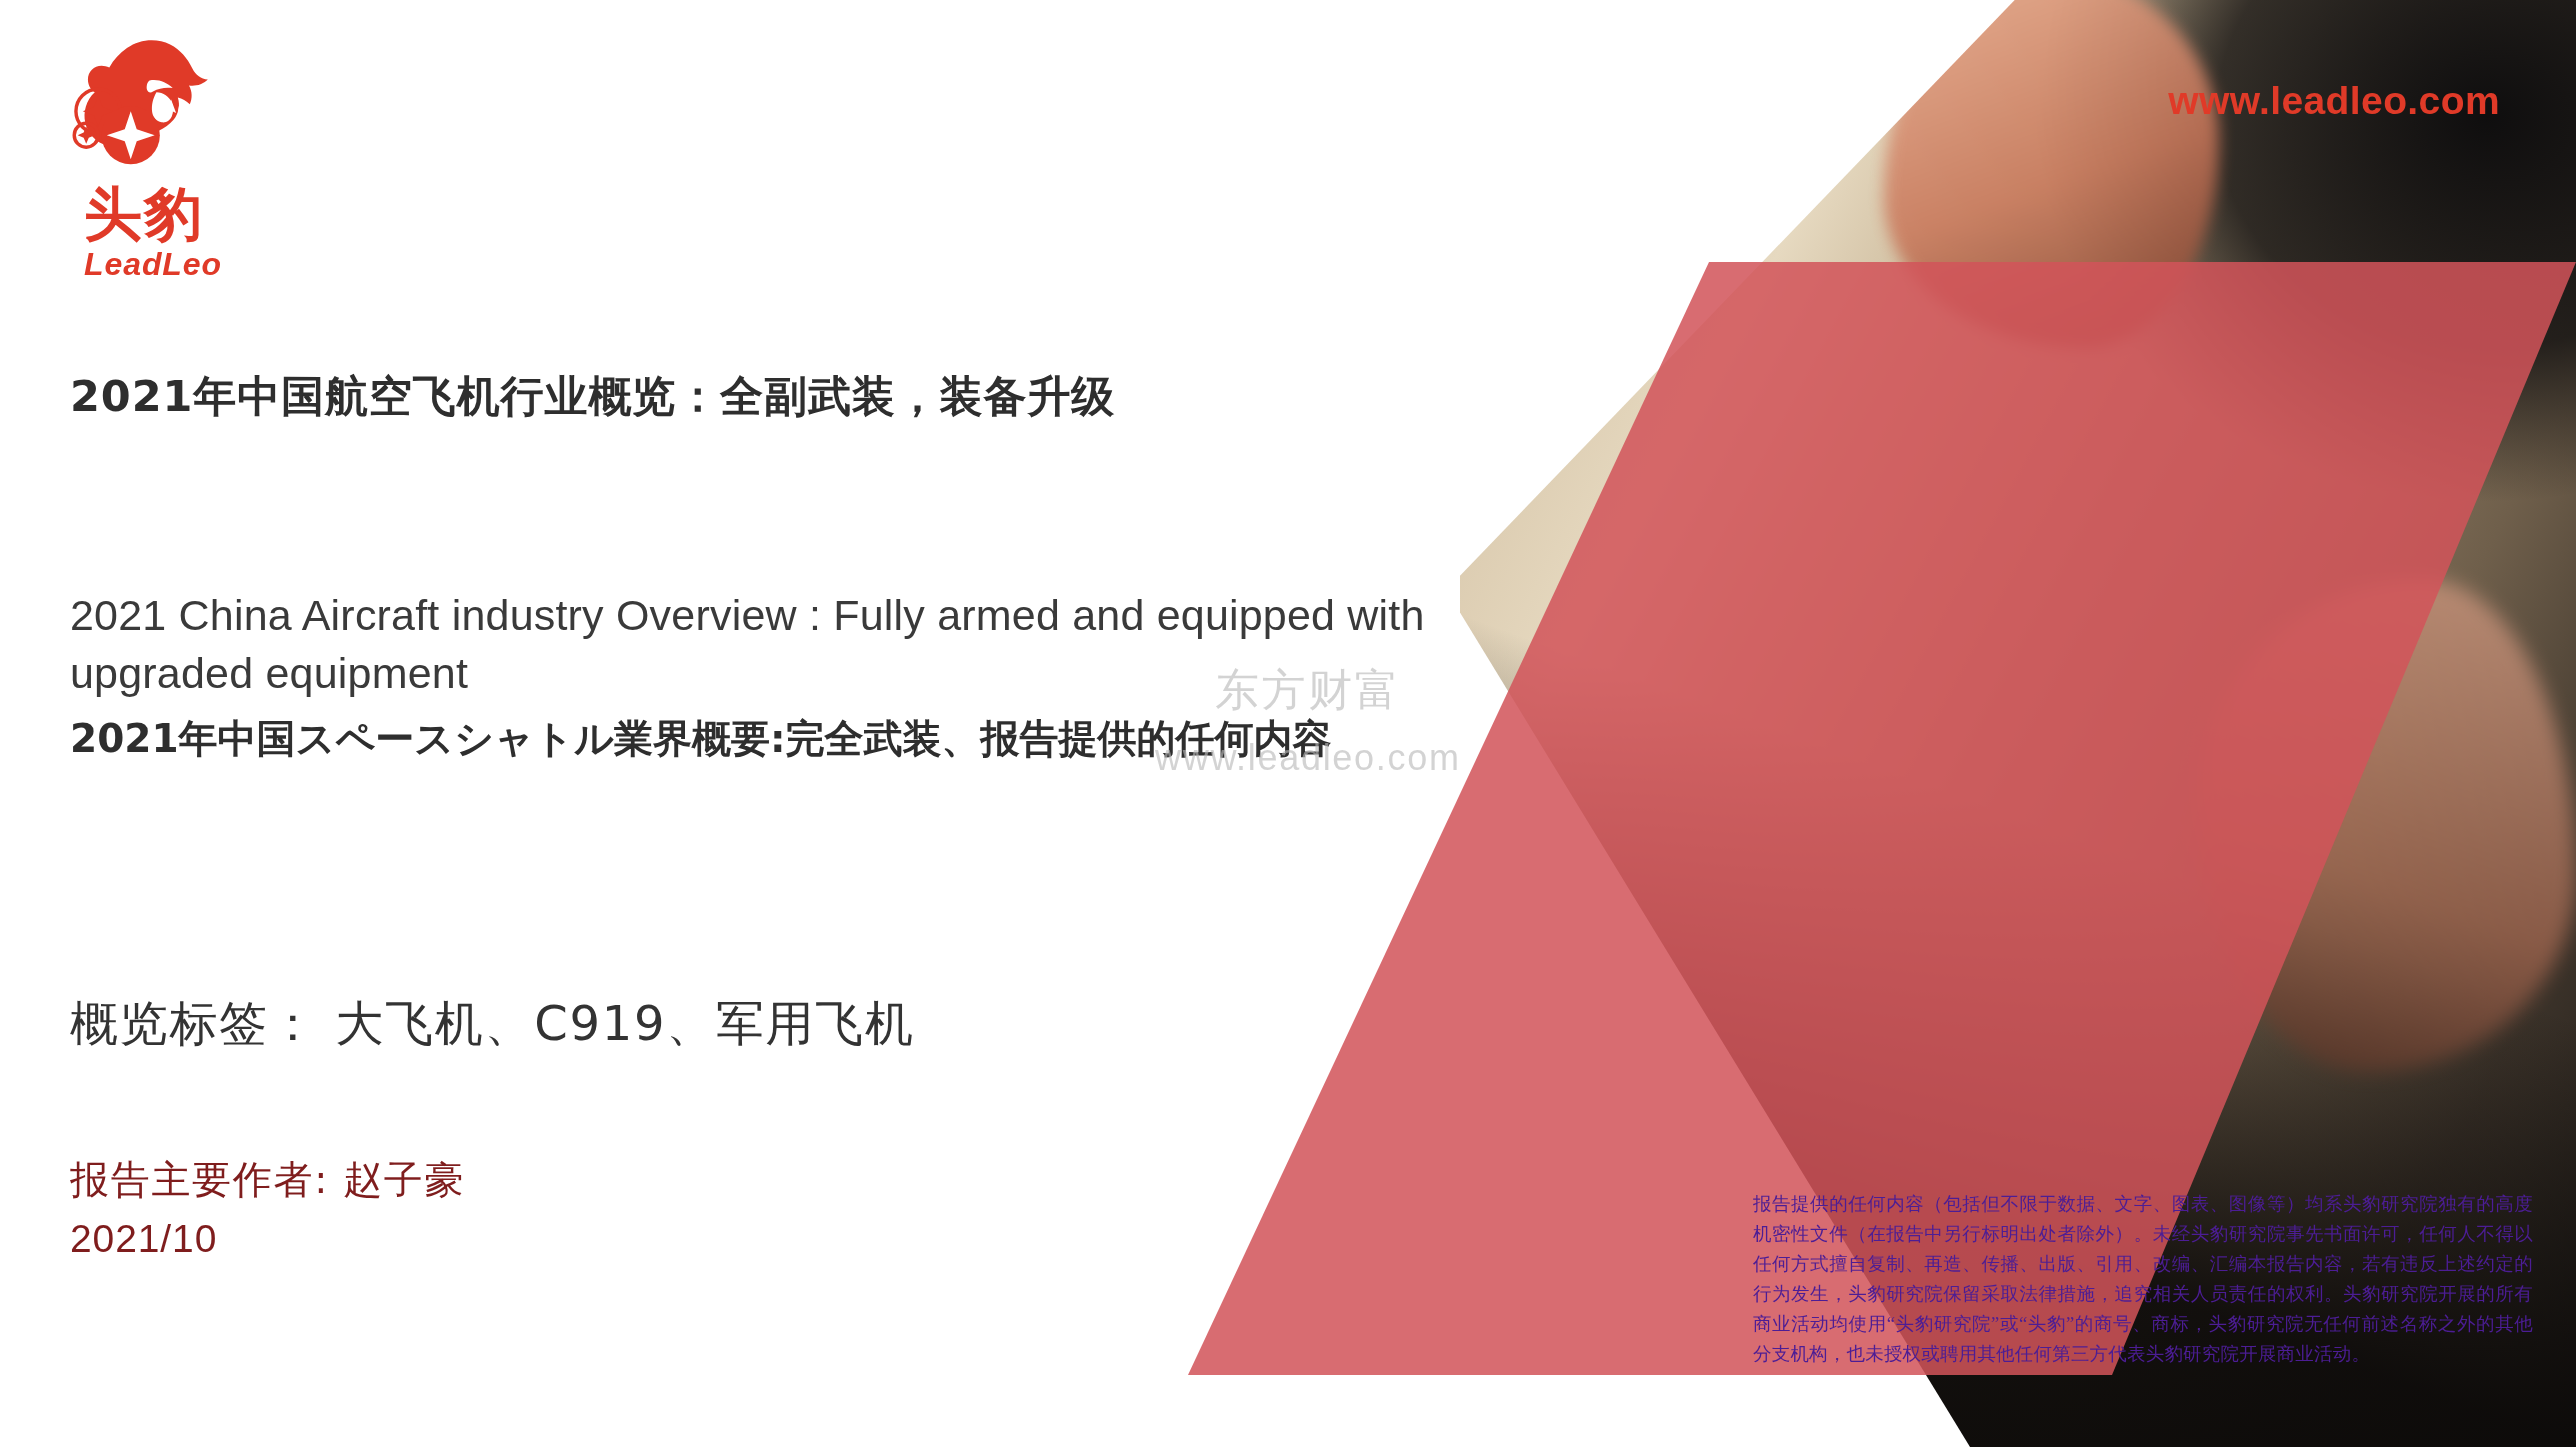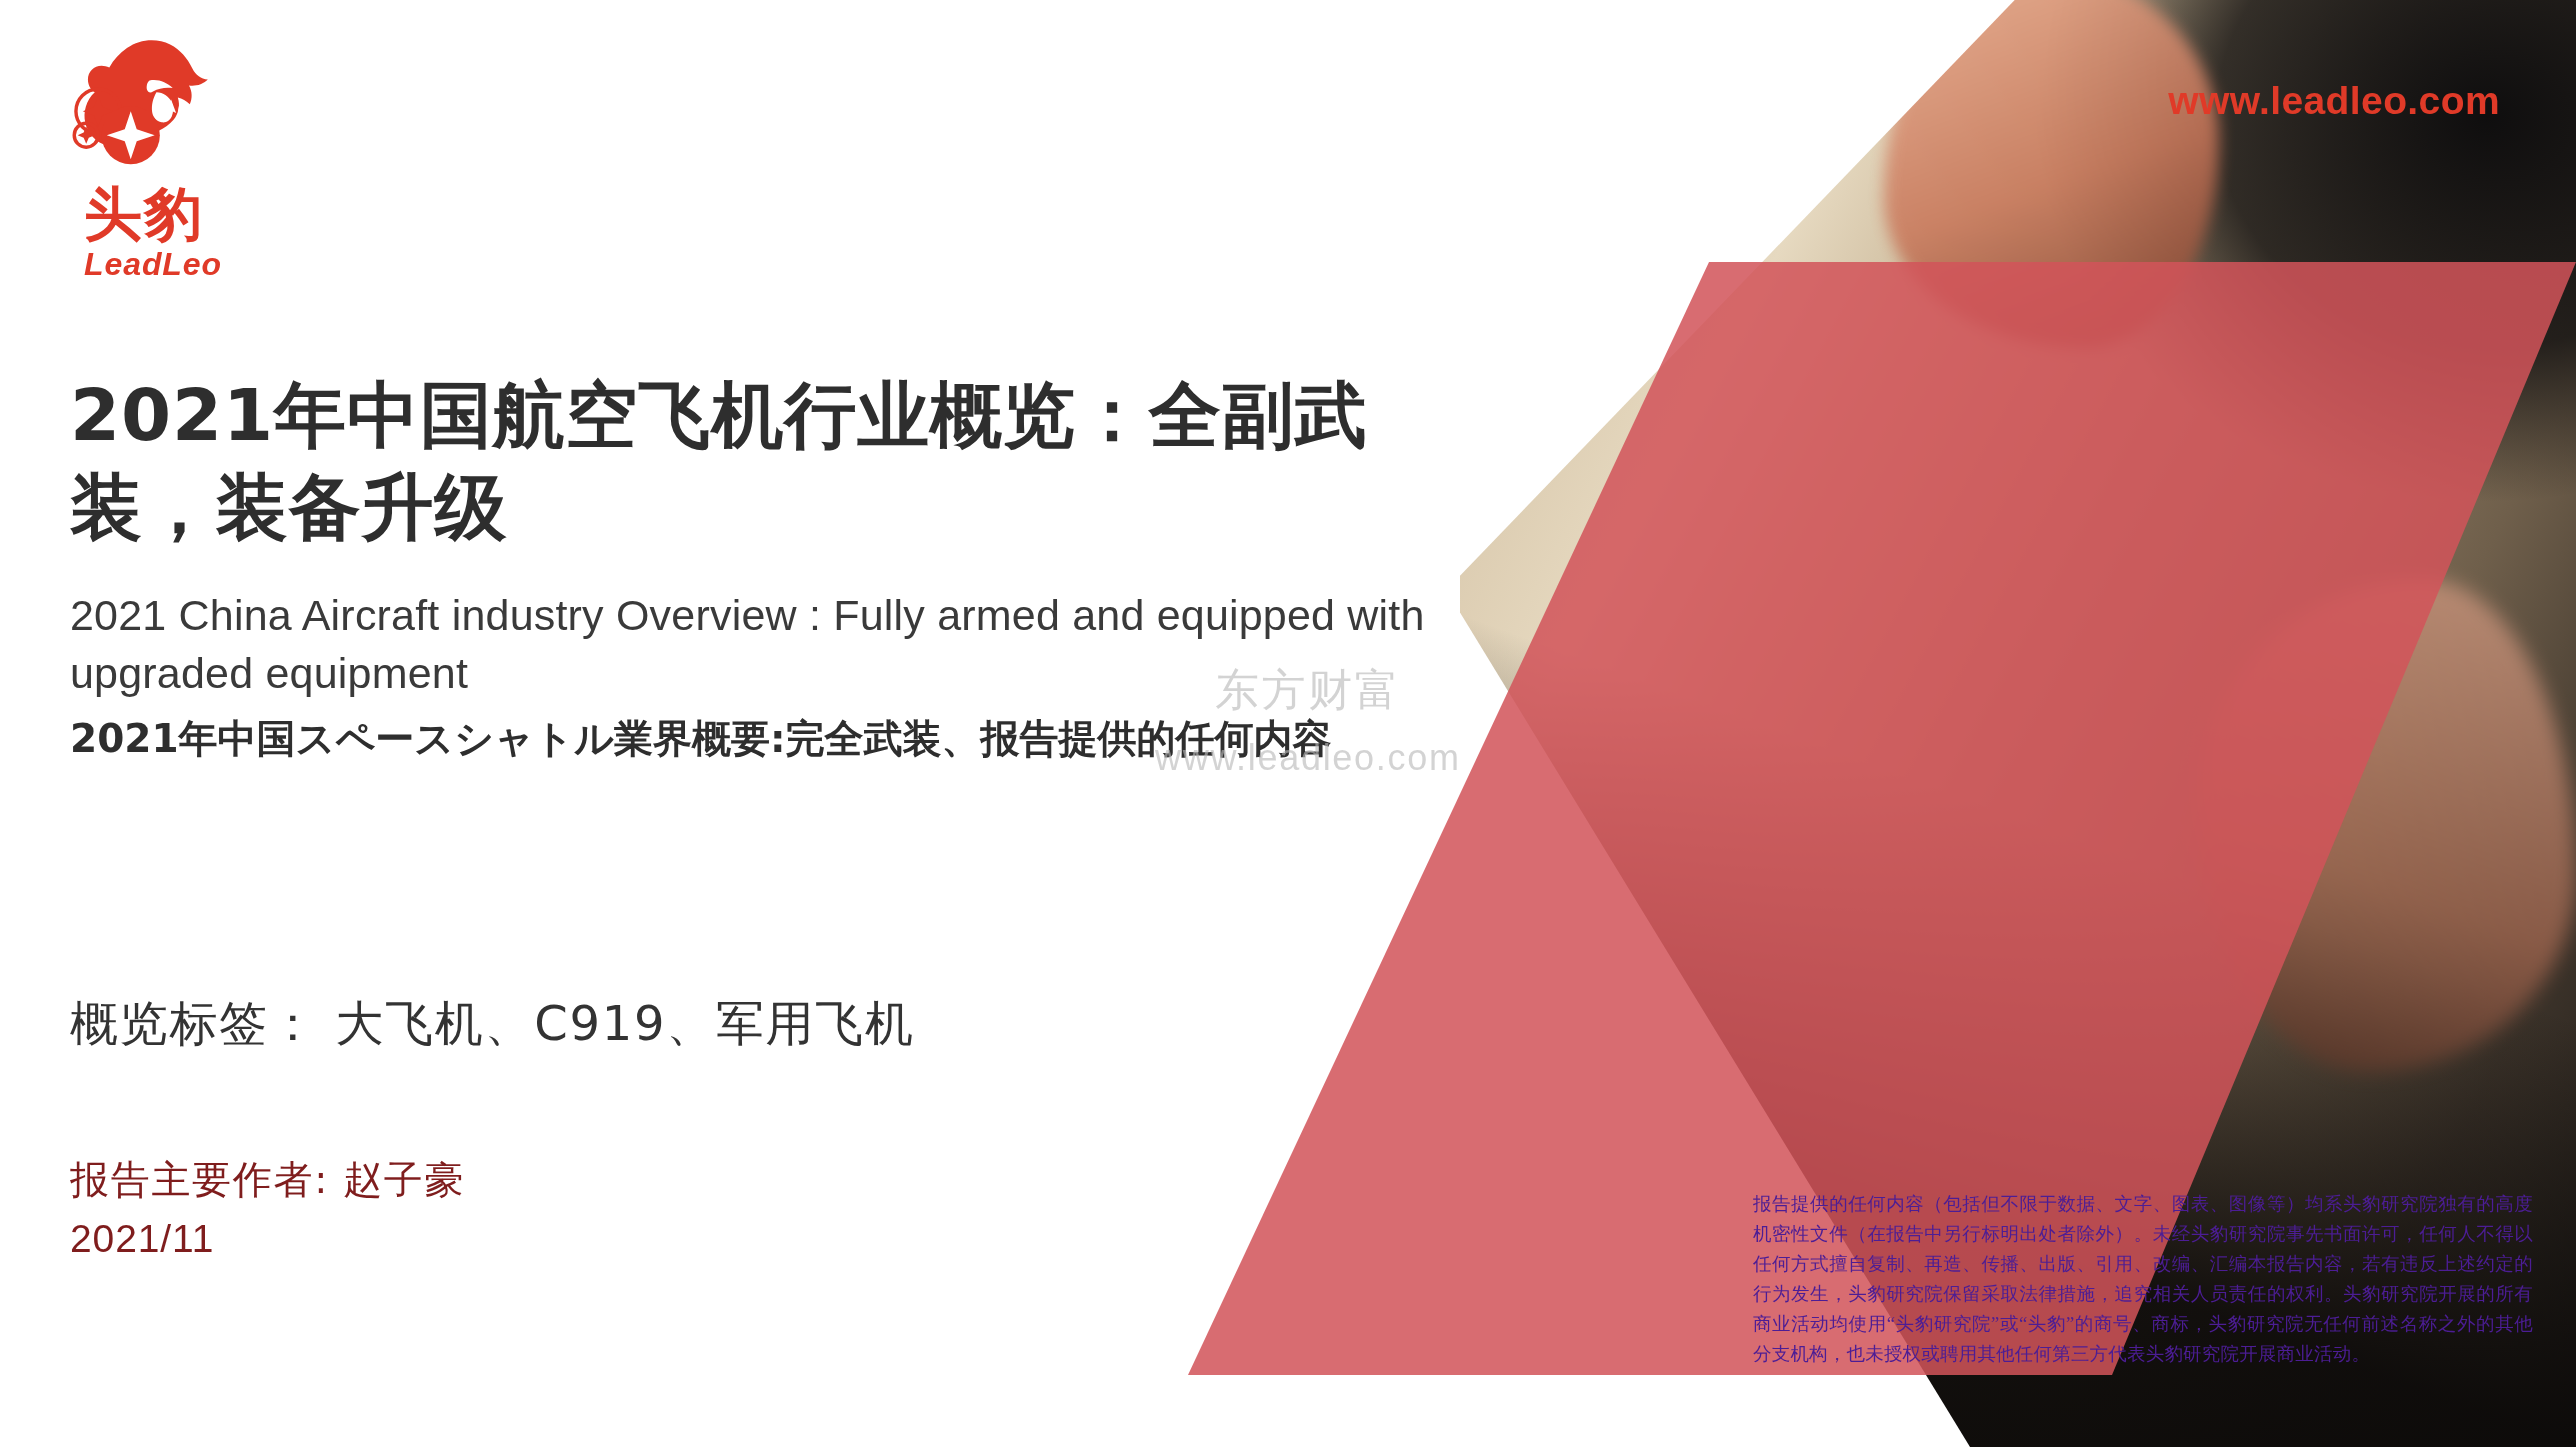--- a/index.html
+++ b/index.html
@@ -56,21 +56,21 @@
   .logo-cn{font-size:58px;font-weight:bold;color:#e03a28;line-height:1;letter-spacing:1.7px;
     font-family:"DejaVu Sans",sans-serif;}
   .logo-en{font-size:32px;font-weight:bold;font-style:italic;color:#e03a28;
     letter-spacing:0.9px;line-height:1;margin-top:5.2px;}
   #site-url{position:absolute;right:76px;top:79px;font-size:39px;font-weight:bold;
     color:#e03a28;letter-spacing:0.4px;}
 
   
   #title{position:absolute;left:70px;top:369px;width:1408px;
     font-family:"DejaVu Sans",sans-serif;
-    font-size:72px;font-weight:bold;color:#2e2e2e;line-height:1.28;letter-spacing:0.9px;}
+    font-size:43px;font-weight:bold;color:#2e2e2e;line-height:1.28;letter-spacing:0.9px;}
   #sub-en{position:absolute;left:70px;top:587px;width:1391px;
     font-size:43px;color:#3a3a3a;line-height:1.34;letter-spacing:0.2px;}
   #sub-jp{position:absolute;left:70px;top:713px;width:1391px;
     font-family:"DejaVu Sans",sans-serif;
     font-size:39px;font-weight:bold;color:#2e2e2e;line-height:1.32;letter-spacing:0;}
   #tags{position:absolute;left:70px;top:992px;font-family:"DejaVu Sans",sans-serif;
     font-size:48px;color:#333;letter-spacing:1.7px;}
   #author{position:absolute;left:70px;top:1151px;font-family:"DejaVu Sans",sans-serif;
     font-size:39px;color:#7f1d1d;letter-spacing:1.7px;line-height:1.5;}
   #author .date{font-family:"Liberation Sans",sans-serif;letter-spacing:0.9px;}
@@ -127,20 +127,20 @@
 </div>
 
 <div id="site-url">www.leadleo.com</div>
 
 <div id="title">2021年中国航空飞机行业概览：全副武装，装备升级</div>
 <div id="sub-en">2021 China Aircraft industry Overview : Fully armed and equipped with upgraded equipment</div>
 <div id="sub-jp">2021年中国スペースシャトル業界概要:完全武装、报告提供的任何内容</div>
 <div id="tags">概览标签： 大飞机、C919、军用飞机</div>
 <div id="author">
   <div>报告主要作者: 赵子豪</div>
-  <div class="date">2021/11</div>
+  <div class="date">2021/10</div>
 </div>
 
 <div class="wm" id="wm-cn">东方财富</div>
 <div class="wm" id="wm-url">www.leadleo.com</div>
 
 <div id="disclaimer">报告提供的任何内容（包括但不限于数据、文字、图表、图像等）均系头豹研究院独有的高度机密性文件（在报告中另行标明出处者除外）。未经头豹研究院事先书面许可，任何人不得以任何方式擅自复制、再造、传播、出版、引用、改编、汇编本报告内容，若有违反上述约定的行为发生，头豹研究院保留采取法律措施，追究相关人员责任的权利。头豹研究院开展的所有商业活动均使用“头豹研究院”或“头豹”的商号、商标，头豹研究院无任何前述名称之外的其他分支机构，也未授权或聘用其他任何第三方代表头豹研究院开展商业活动。</div>
 
 
 </body></html>

